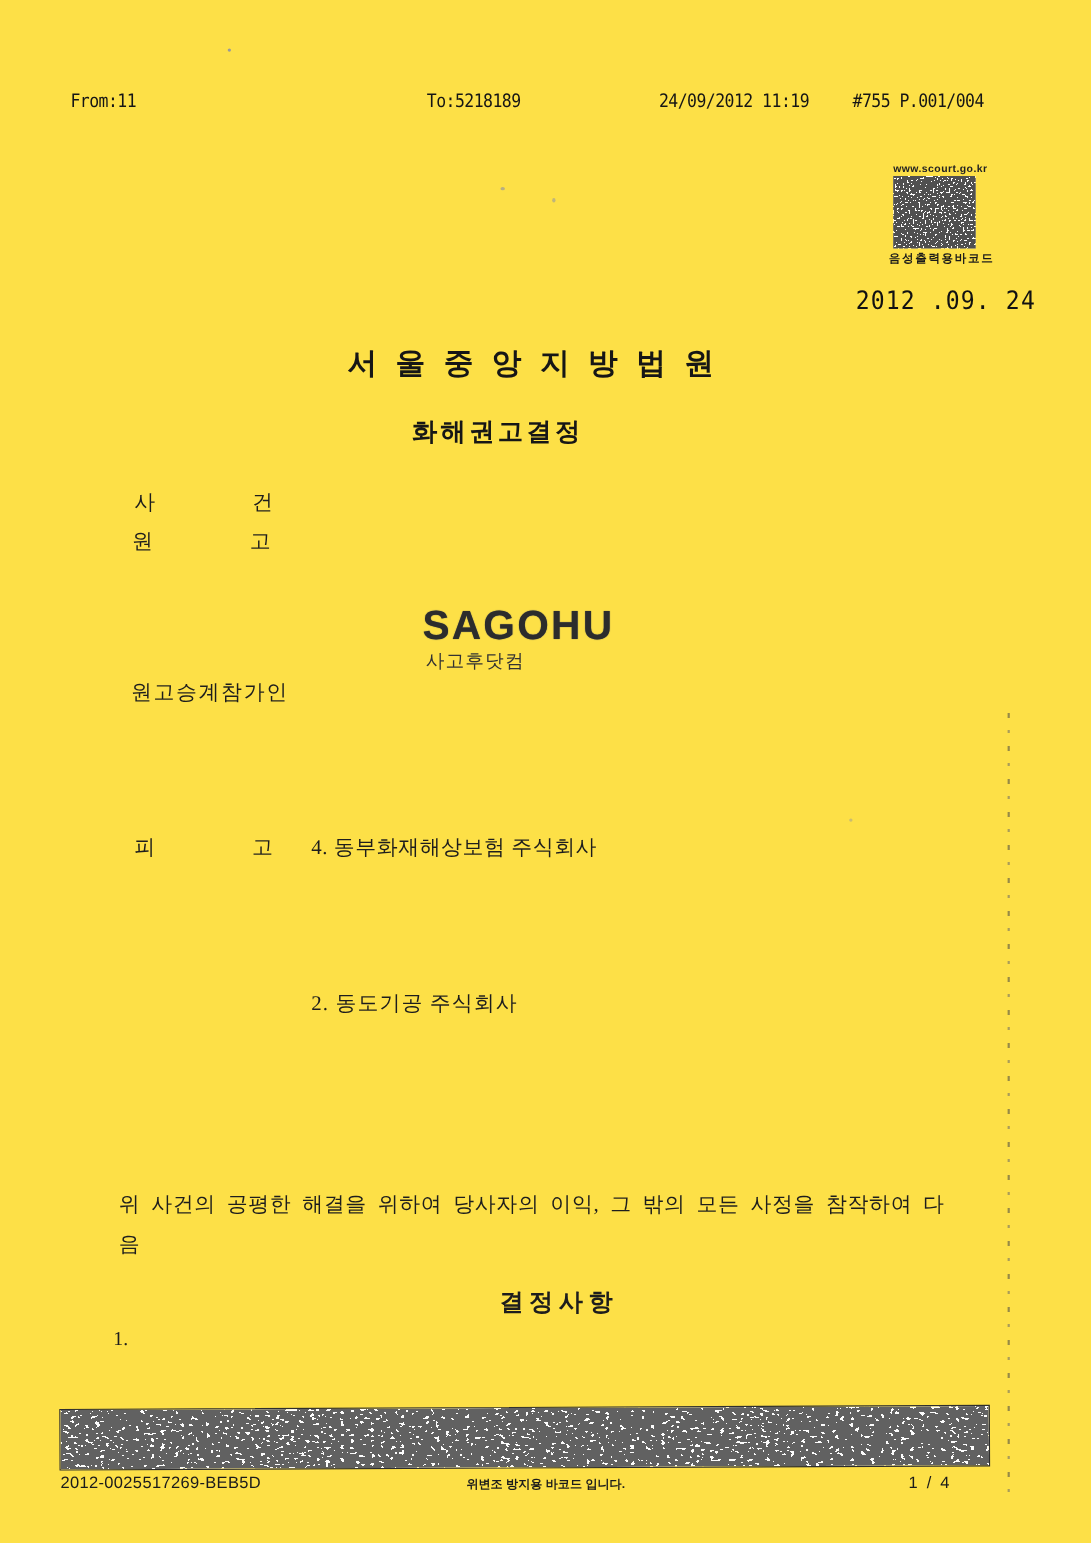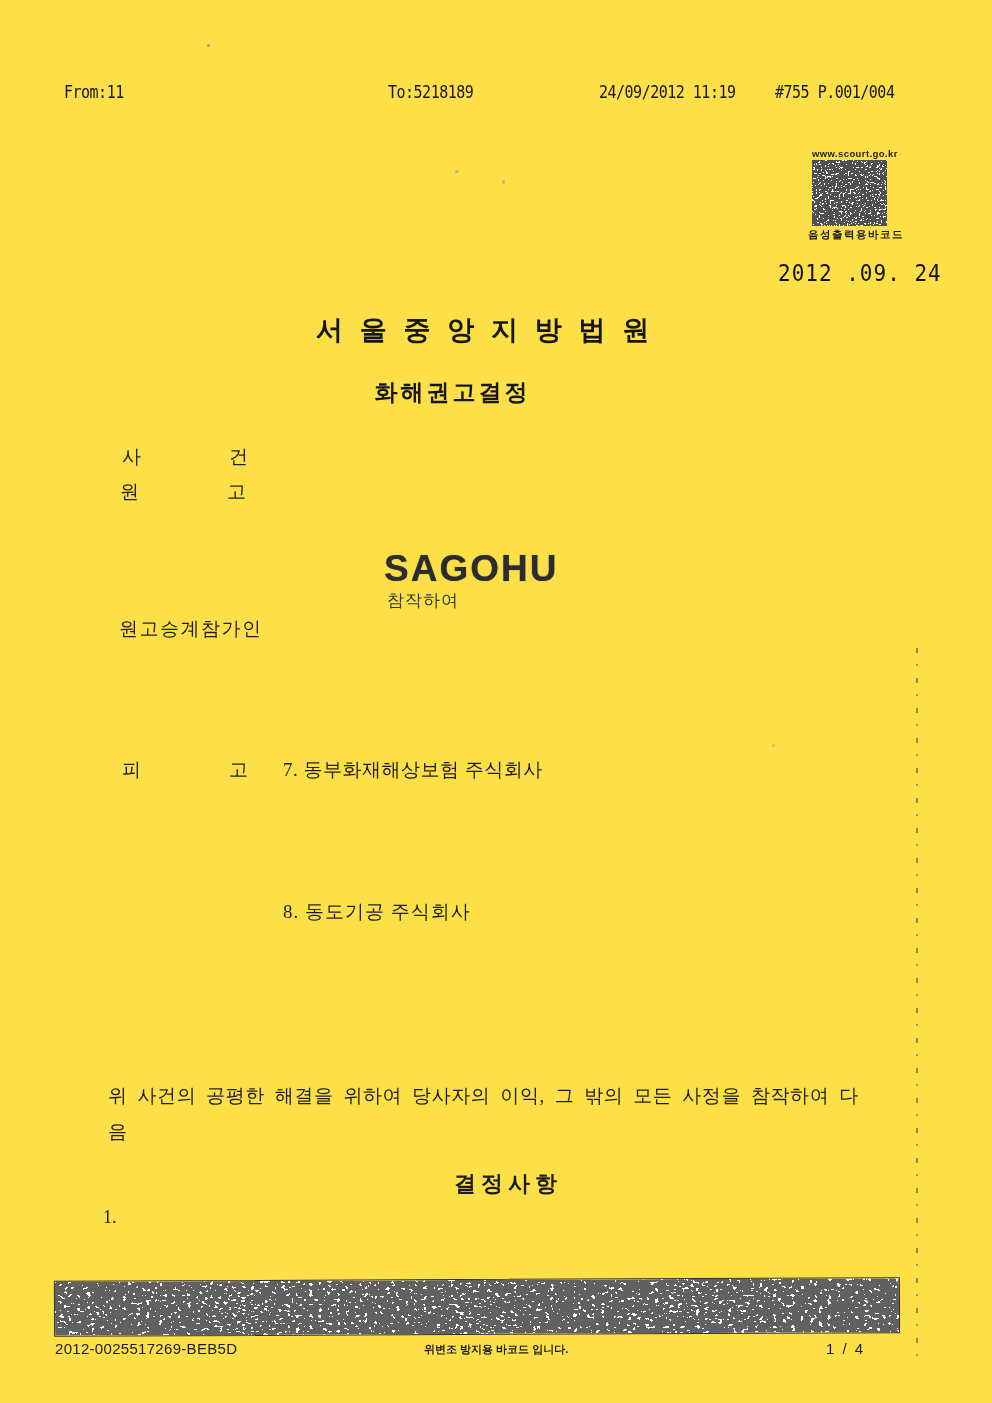--- a/index.html
+++ b/index.html
@@ -127,30 +127,30 @@
     <span>사</span>
     <span>건</span>
   </div>
 
   <div class="abs row-label" id="plaintiff-label">
     <span>원</span>
     <span>고</span>
   </div>
 
   <div class="abs" id="logo-brand">SAGOHU</div>
-  <div class="abs" id="logo-sub">참작하여</div>
+  <div class="abs" id="logo-sub">사고후닷컴</div>
 
   <div class="abs" id="intervenor">원고승계참가인</div>
 
   <div class="abs row-label" id="defendant-label">
     <span>피</span>
     <span>고</span>
   </div>
-  <div class="abs row-value" id="defendant-value">7. 동부화재해상보험 주식회사</div>
-  <div class="abs" id="defendant2">8. 동도기공 주식회사</div>
+  <div class="abs row-value" id="defendant-value">4. 동부화재해상보험 주식회사</div>
+  <div class="abs" id="defendant2">2. 동도기공 주식회사</div>
 
   <div class="abs" id="body-text">
     <div class="l1">위 사건의 공평한 해결을 위하여 당사자의 이익, 그 밖의 모든 사정을 참작하여 다음</div>
   </div>
 
   <div class="abs" id="decision-heading">결정사항</div>
   <div class="abs" id="item-1">1.</div>
 
   <div class="abs" id="noise-bar">
     <svg width="844" height="54" aria-hidden="true">

